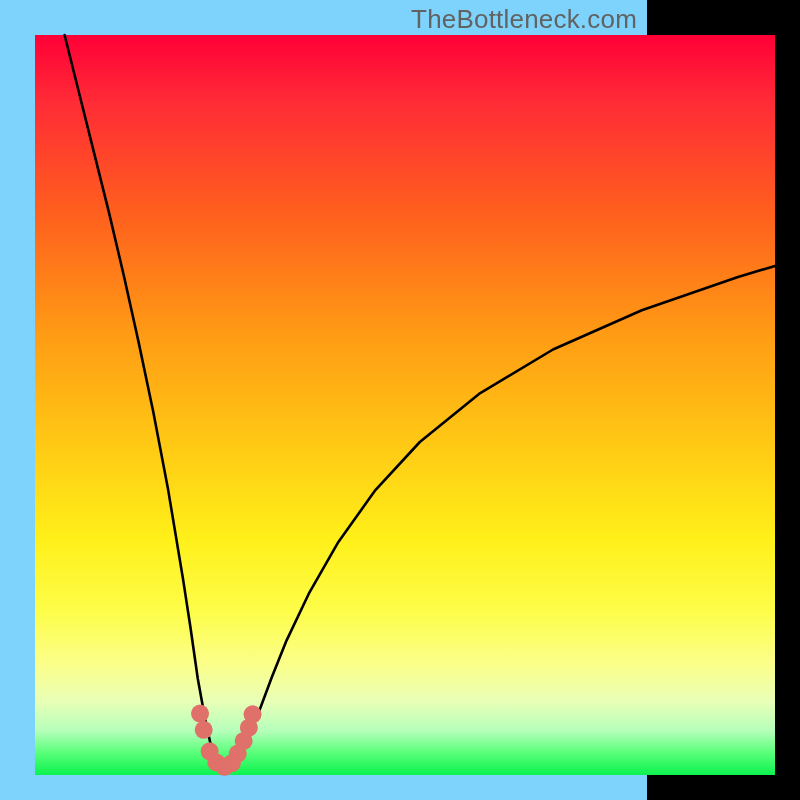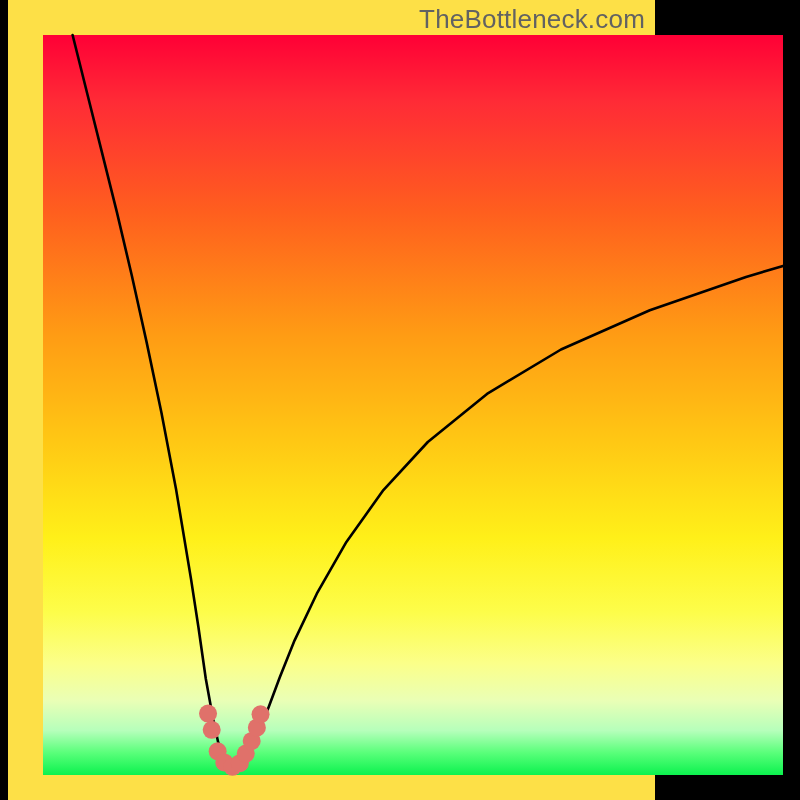--- a/index.html
+++ b/index.html
@@ -6,25 +6,25 @@
     margin: 0;
     padding: 0;
     width: 800px;
     height: 800px;
     overflow: hidden;
     background: #000;
     font-family: Arial, Helvetica, sans-serif;
   }
   .frame {
     position: absolute;
-    left: 8px;
+    left: 0;
     top: 0;
     width: 647px;
     height: 800px;
-    background: #fde047;
+    background: #7dd3fc;
   }
   .plot-area {
     position: absolute;
     left: 35px;
     top: 35px;
     width: 740px;
     height: 740px;
     background: linear-gradient(to bottom,
       #ff0036 0%,
       #ff2b36 9%,

